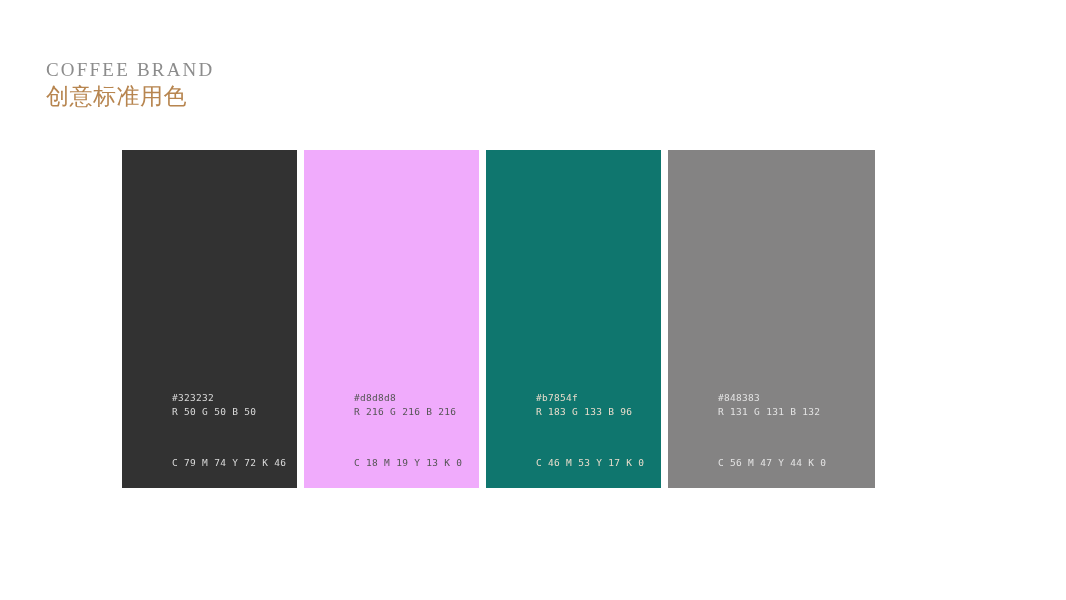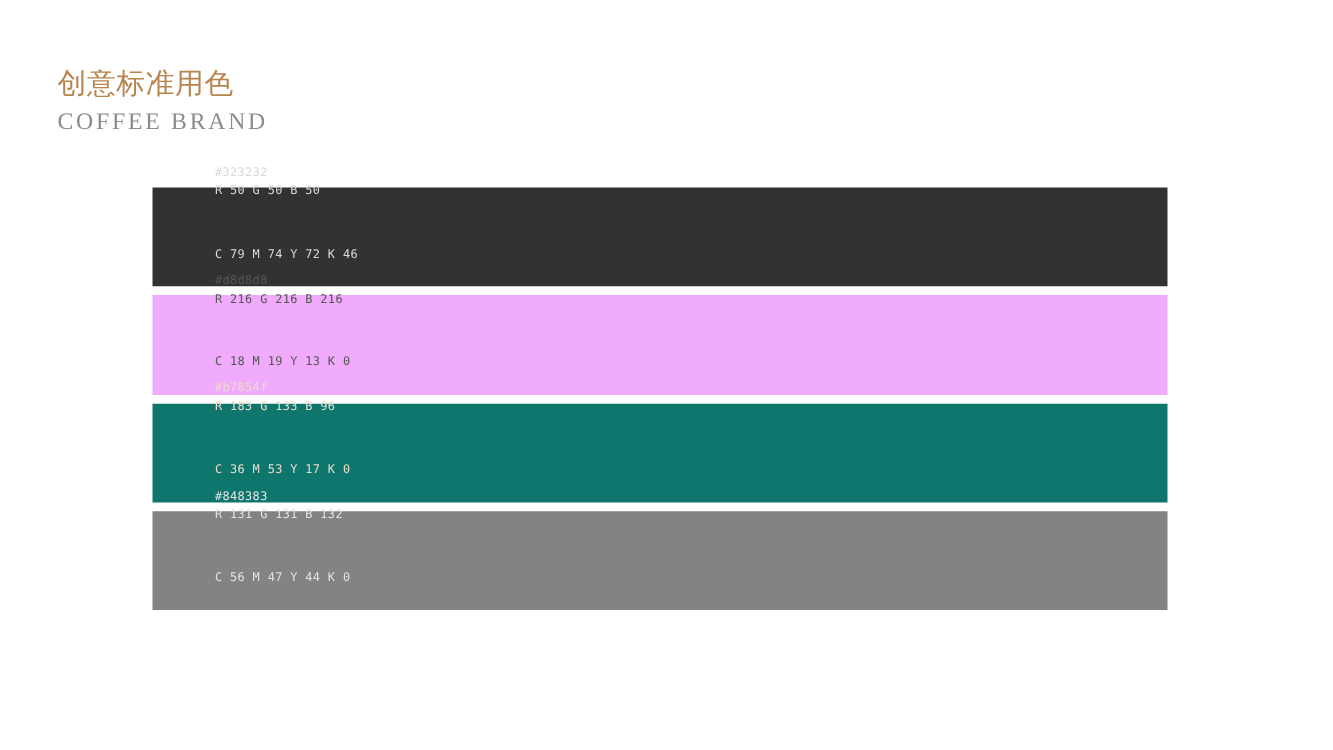--- a/index.html
+++ b/index.html
@@ -49,25 +49,24 @@
     white-space: nowrap;
     margin: 6px 0 0 0;
     font-weight: 400;
   }
 
   
   #swatch-row {
     position: absolute;
     left: 122px;
     top: 150px;
-    width: 812px;
+    width: 753px;
     height: 338px;
     display: flex;
     gap: 7px;
-    flex-direction: column;
   }
   .swatch {
     flex: 1 1 0;
     height: 338px;
     position: relative;
     box-sizing: border-box;
   }
   .swatch-info {
     position: absolute;
     left: 50px;
@@ -81,22 +80,22 @@
   .swatch-hex { display: block; }
   .swatch-rgb { display: block; }
   .swatch-cmyk { display: block; margin-top: 36px; }
 </style>
 </head>
 <body style="background: rgb(255, 255, 255);">
 
 <div id="page">
 
   <div id="header">
+    <div id="title-en" style="color: rgb(140, 140, 140);">COFFEE  BRAND</div>
     <div id="title-cn" style="color: rgb(183, 133, 79);">创意标准用色</div>
-    <div id="title-en" style="color: rgb(140, 140, 140);">COFFEE  BRAND</div>
   </div>
 
   <div id="swatch-row">
 
     <div class="swatch" style="background: rgb(50, 50, 50);">
       <div class="swatch-info" style="color: rgb(217, 217, 217);">
         <span class="swatch-hex">#323232</span>
         <span class="swatch-rgb">R 50 G 50 B 50</span>
         <span class="swatch-cmyk">C 79 M 74 Y 72 K 46</span>
       </div>
@@ -107,21 +106,21 @@
         <span class="swatch-hex">#d8d8d8</span>
         <span class="swatch-rgb">R 216 G 216 B 216</span>
         <span class="swatch-cmyk">C 18 M 19 Y 13 K 0</span>
       </div>
     </div>
 
     <div class="swatch" style="background: #0f766e;">
       <div class="swatch-info" style="color: rgb(232, 220, 203);">
         <span class="swatch-hex">#b7854f</span>
         <span class="swatch-rgb">R 183 G 133 B 96</span>
-        <span class="swatch-cmyk">C 36 M 53 Y 17 K 0</span>
+        <span class="swatch-cmyk">C 46 M 53 Y 17 K 0</span>
       </div>
     </div>
 
     <div class="swatch" style="background: rgb(132, 131, 131); padding-left: 32px;">
       <div class="swatch-info" style="color: rgb(227, 227, 227);">
         <span class="swatch-hex">#848383</span>
         <span class="swatch-rgb">R 131 G 131 B 132</span>
         <span class="swatch-cmyk">C 56 M 47 Y 44 K 0</span>
       </div>
     </div>

